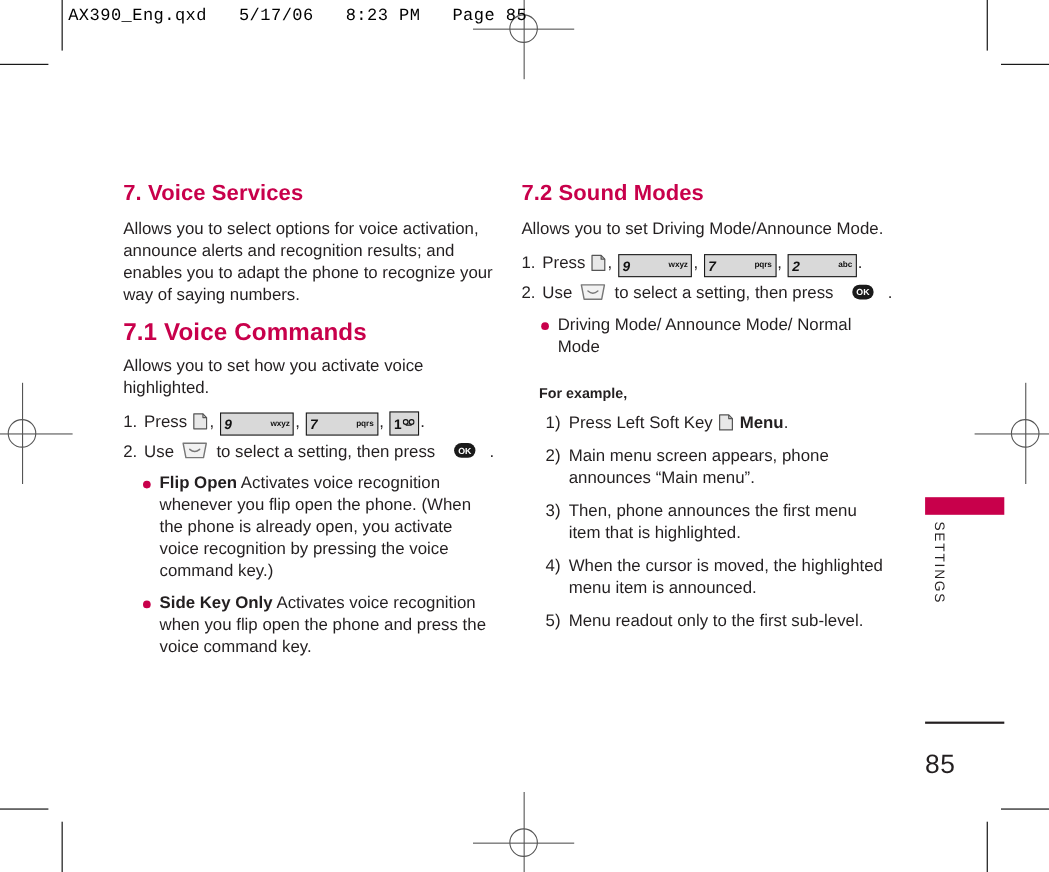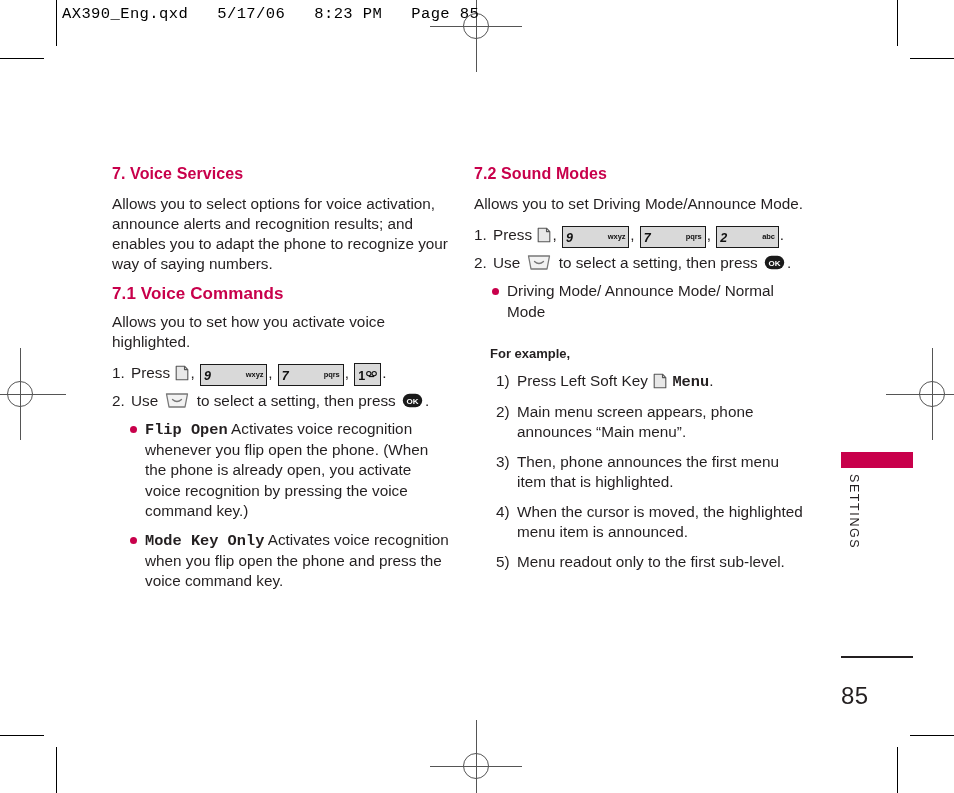--- a/index.html
+++ b/index.html
@@ -72,29 +72,29 @@
   .col {
     position: absolute;
     top: 165px;
     width: 338px;
   }
   .col-left  { left: 112px; }
   .col-right { left: 474px; }
 
   h2.sect {
     color: #c8004b;
-    font-size: 16px;
+    font-size: 20px;
     font-weight: bold;
     margin: 0 0 11px 0;
     letter-spacing: 0.1px;
     line-height: 1.15;
   }
   h3.sub {
     color: #c8004b;
-    font-size: 17px;
+    font-size: 22px;
     font-weight: bold;
     margin: 5px 0 9px 0;
     letter-spacing: 0.1px;
     line-height: 1.15;
   }
   p.body {
     font-size: 15.3px;
     line-height: 1.30;
     margin: 0 0 10px 0;
   }
@@ -122,21 +122,21 @@
     padding-left: 15px;
   }
   ul.bullets > li::before {
     content: "";
     position: absolute;
     left: 0; top: 7px;
     width: 7px; height: 7px;
     border-radius: 50%;
     background: #c8004b;
   }
-  .lead { font-weight: bold; font-family: Liberation Mono, monospace; }
+  .lead { font-weight: bold; }
 
   
   .forex {
     font-size: 13px;
     font-weight: bold;
     margin: 24px 0 10px 16px;
   }
 
   
   ol.steps {
@@ -200,21 +200,21 @@
   .navkey {
     display: inline-block;
     width: 26px; height: 17px;
     vertical-align: -3px;
     margin: 0 2px;
   }
   .okkey {
     display: inline-block;
     width: 21px; height: 15px;
     vertical-align: -2px;
-    margin: 0 2px;
+    margin: 0 12px;
   }
 
   
   .tab-bar {
     position: absolute;
     left: 841px;
     top: 452px;
     width: 72px;
     height: 16px;
     background: #c8004b;
@@ -341,21 +341,21 @@
         </svg>
       </span><span>.</span>
     </div>
 
     <ul class="bullets">
       <li>
         <span class="lead">Flip Open</span>
         <span>Activates voice recognition whenever you flip open the phone. (When the phone is already open, you activate voice recognition by pressing the voice command key.)</span>
       </li>
       <li>
-        <span class="lead">Mode Key Only</span>
+        <span class="lead">Side Key Only</span>
         <span>Activates voice recognition when you flip open the phone and press the voice command key.</span>
       </li>
     </ul>
   </div>
 
   <div class="col col-right">
 
     <h2 class="sect">7.2 Sound Modes</h2>
 
     <p class="body">Allows you to set Driving Mode/Announce Mode.</p>

